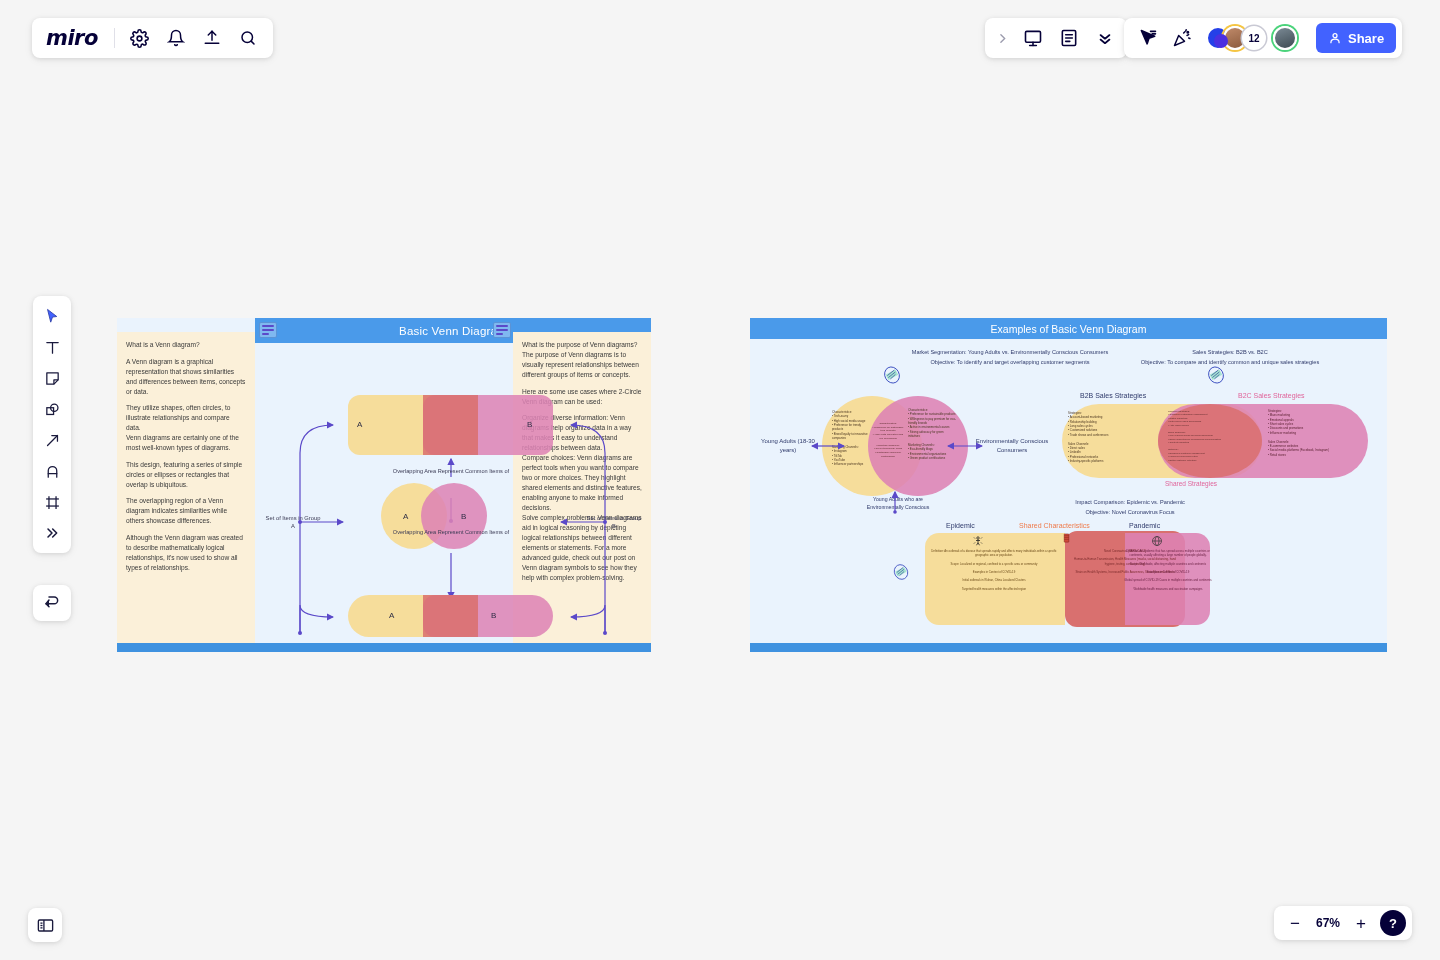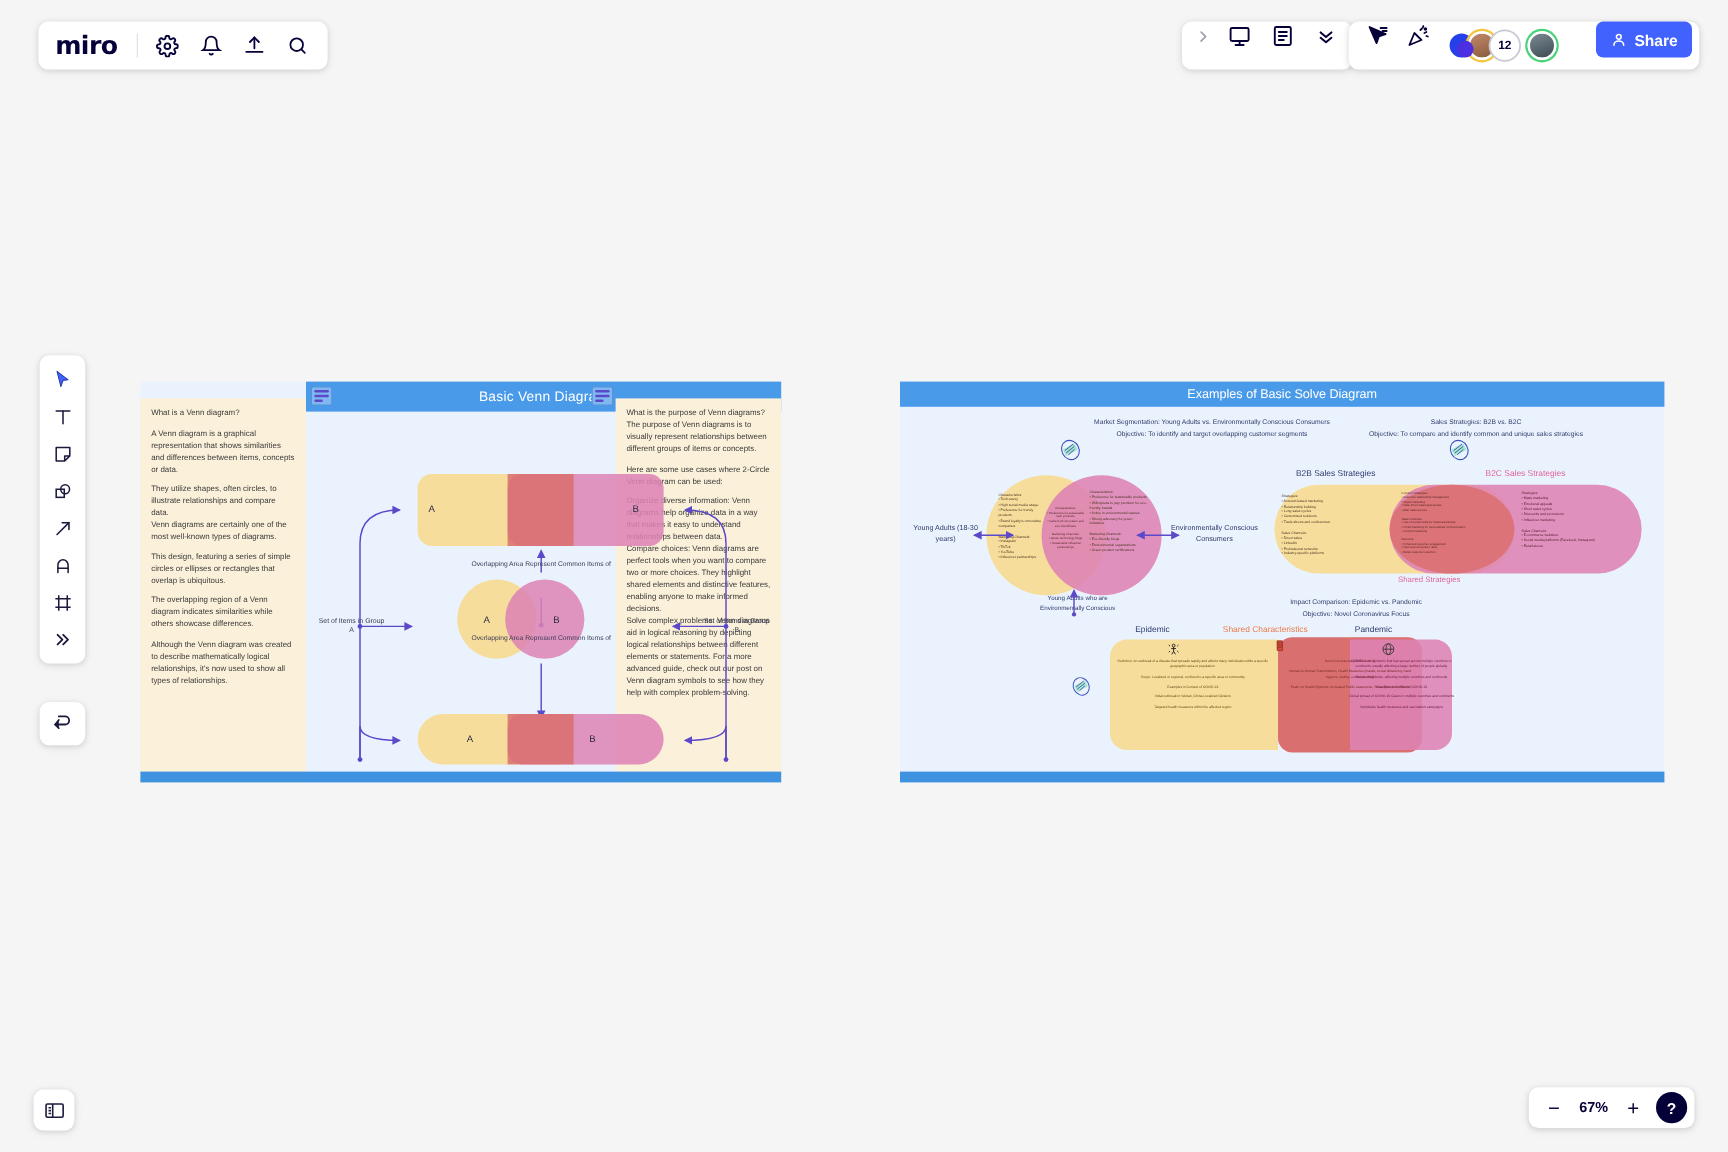--- a/index.html
+++ b/index.html
@@ -16,32 +16,33 @@
     position: absolute; left: 32px; top: 18px;
     height: 40px; background: #fff; border-radius: 8px;
     display: flex; align-items: center; padding: 0 14px;
     box-shadow: 0 1px 4px rgba(0,0,0,.10), 0 2px 10px rgba(0,0,0,.06);
     gap: 14px;
   }
   .miro-logo {
     font-size: 21px; font-weight: 700; color: #050038;
     letter-spacing: -0.5px; line-height: 1; padding-right: 2px;
     font-family: "DejaVu Sans", sans-serif;
+    font-style: italic;
   }
   .tl-div { width: 1px; height: 20px; background: #e0e0e8; }
   .tl-icon {
     width: 22px; height: 22px; display: flex; align-items: center;
     justify-content: center; color: #050038; cursor: pointer;
   }
   .tl-icon svg { display: block; }
 
   
   .tr-group {
     position: absolute; top: 18px; height: 40px; background: #fff;
-    border-radius: 8px; display: flex; 
+    border-radius: 8px; display: flex; align-items: center;
     box-shadow: 0 1px 4px rgba(0,0,0,.10), 0 2px 10px rgba(0,0,0,.06);
   }
   .tr-group-a { left: 985px; padding: 0 10px; gap: 12px; }
   .tr-group-b { left: 1124px; padding: 0 6px 0 12px; gap: 10px; }
   .tr-icon {
     width: 24px; height: 24px; display: flex; align-items: center;
     justify-content: center; color: #050038; cursor: pointer;
   }
   .chev-right { color: #9b9bad; width: 14px; }
 
@@ -62,21 +63,21 @@
   }
   .av-count {
     background: #fff; color: #050038; font-weight: 600; font-size: 10px;
     box-shadow: 0 0 0 1.5px #c9c9d4; border: 2px solid #fff;
   }
   .av-p2 {
     background: linear-gradient(160deg,#7b8a95,#3d4a52);
     box-shadow: 0 0 0 2px #4bd37b; margin-left: 7px;
   }
   .share-btn {
-    margin-left: 23px; height: 30px; background: #4262ff; color: #fff;
+    margin-left: 9px; height: 30px; background: #4262ff; color: #fff;
     border-radius: 6px; display: flex; align-items: center; gap: 6px;
     padding: 0 12px; font-size: 13px; font-weight: 600; cursor: pointer;
   }
 
   
   .left-tools {
     position: absolute; left: 33px; top: 296px; width: 38px;
     background: #fff; border-radius: 8px; padding: 6px 0;
     box-shadow: 0 1px 4px rgba(0,0,0,.10), 0 2px 10px rgba(0,0,0,.06);
     display: flex; flex-direction: column; align-items: center; gap: 3px;
@@ -516,21 +517,21 @@
     <div class="lbl" style="left:134px;top:268px">A</div>
     <div class="lbl" style="left:236px;top:268px">B</div>
   </div>
 
   <div class="b1-footer"></div>
 </div>
 
 <div class="board2">
 
   <div class="b2-head">
-    <span class="b2-head-title">Examples of Basic Solve Diagram</span>
+    <span class="b2-head-title">Examples of Basic Venn Diagram</span>
   </div>
 
   <div class="sec-title" style="left:10px;top:30px;width:500px">Market Segmentation: Young Adults vs. Environmentally Conscious Consumers</div>
   <div class="sec-title" style="left:10px;top:40px;width:500px">Objective: To identify and target overlapping customer segments</div>
   <div class="stamp" style="left:131px;top:48px">
     <svg width="22" height="20" viewBox="0 0 40 34">
       <ellipse cx="20" cy="17" rx="13" ry="15" fill="none" stroke="#3a4ec0" stroke-width="1.6" transform="rotate(-28 20 17)"></ellipse>
       <rect x="10" y="11" width="20" height="11" fill="#8fe0c0" transform="rotate(-28 20 17)" opacity=".75"></rect>
       <path d="M12 14 L28 11 M12 18 L28 15 M14 22 L26 19" stroke="#2a3a9a" stroke-width="1.1" transform="rotate(-28 20 17)"></path>
     </svg>

